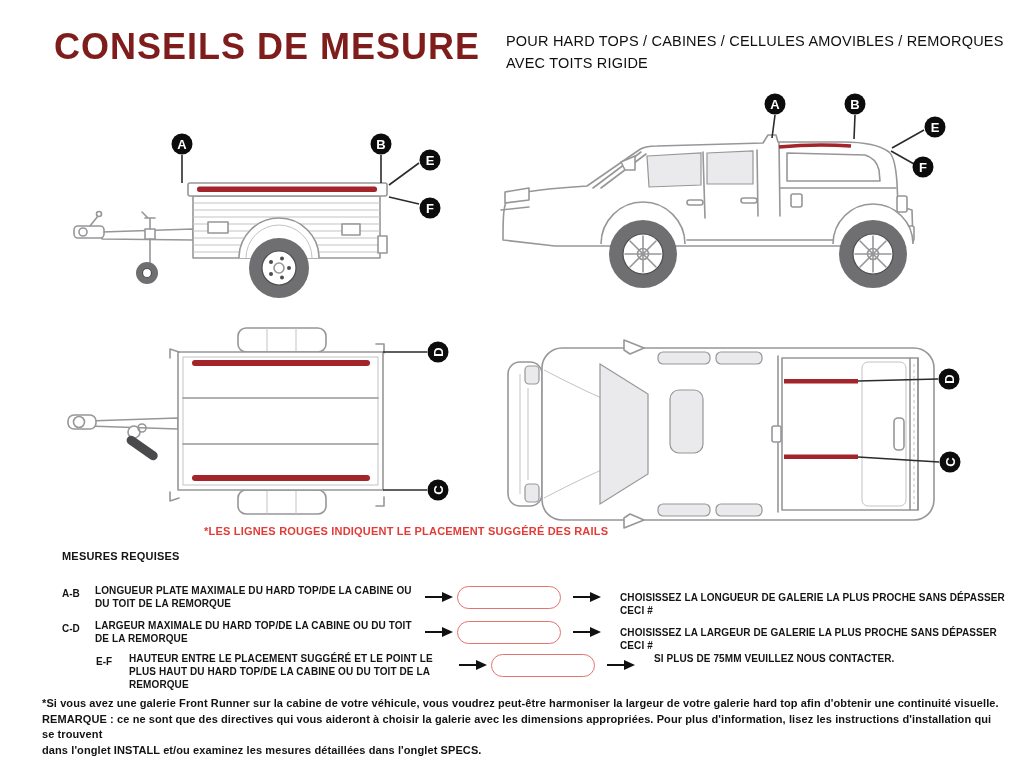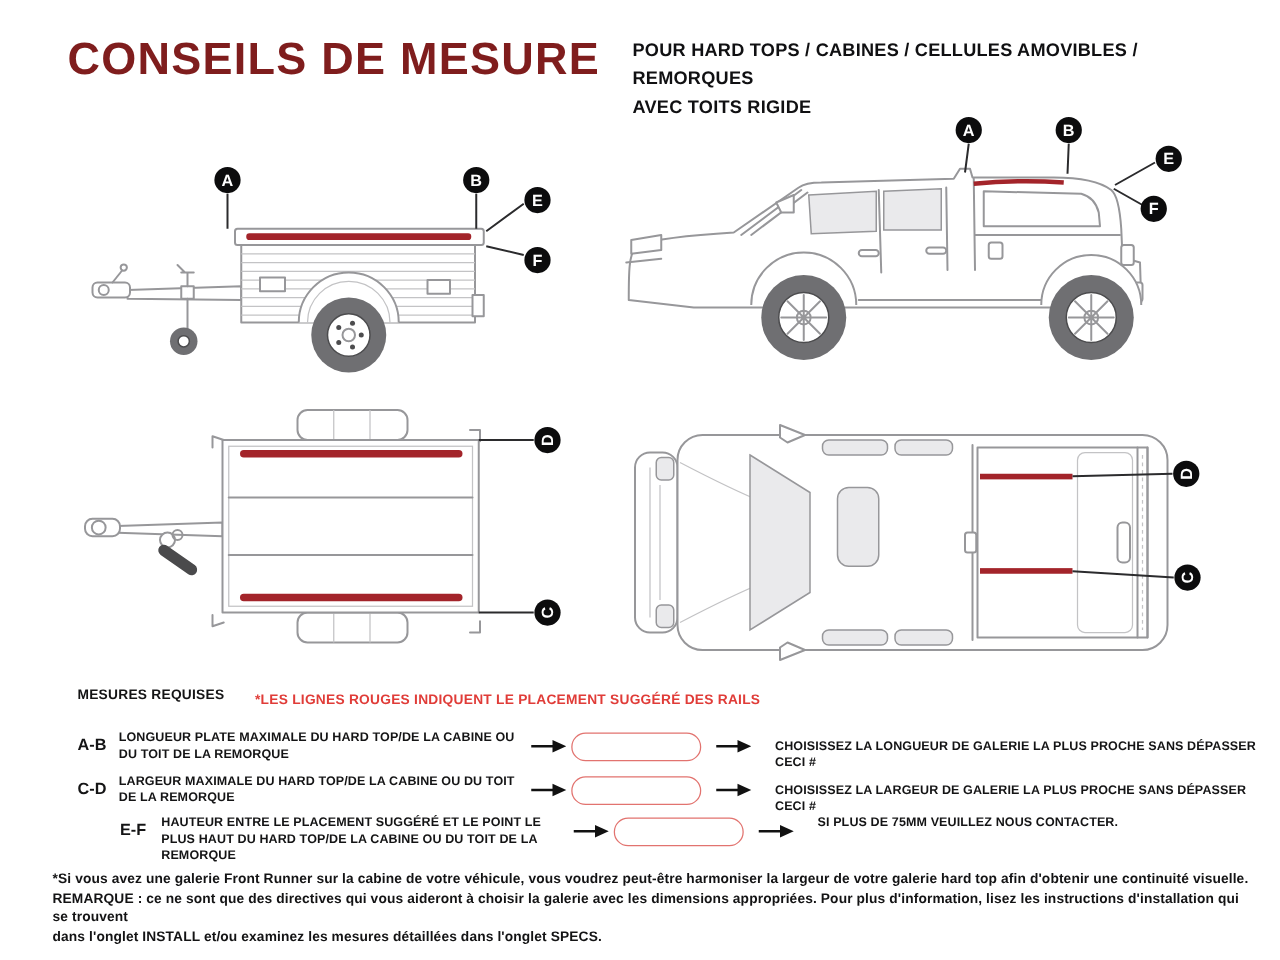--- a/index.html
+++ b/index.html
@@ -1,38 +1,38 @@
 <!DOCTYPE html>
 <html><head>
 <meta charset="utf-8">
 <style>
   html,body{margin:0;padding:0;}
   body{width:1024px;height:768px;position:relative;background:#ffffff;
        font-family:"Liberation Sans", sans-serif;color:#141415;overflow:hidden;}
   .abs{position:absolute;}
   
   .title{left:54px;top:26px;font-size:36px;font-weight:800;letter-spacing:1px;color:#7f1d1d;}
-  .subtitle{left:506px;top:30px;font-size:14.5px;font-weight:700;color:#101012;line-height:1.55;letter-spacing:.2px;width:500px;}
+  .subtitle{left:506px;top:30px;font-size:14.5px;font-weight:400;color:#101012;line-height:1.55;letter-spacing:.2px;width:500px;}
   
   svg{display:block;}
   .art{stroke:#97979a;fill:none;stroke-width:1.6;stroke-linejoin:round;stroke-linecap:round;}
   .artf{stroke:#97979a;fill:#ffffff;stroke-width:1.6;stroke-linejoin:round;}
   .lite{stroke:#c3c3c5;stroke-width:1;fill:none;}
   .glass{fill:#eaeaec;stroke:#97979a;stroke-width:1.2;}
   .wheel{fill:#6f6f72;stroke:none;}
   .rim{fill:#ffffff;stroke:#4c4c4e;stroke-width:1.2;}
   .rail{fill:#a3242a;stroke:none;}
   .leader{stroke:#2b2b2d;stroke-width:1.6;fill:none;}
   .lblc{fill:#0c0c0d;}
   .lblt{fill:#ffffff;font-size:13px;font-weight:800;text-anchor:middle;font-family:"Liberation Sans",sans-serif;}
   
   .mheading{left:62px;top:550px;font-size:11px;font-weight:800;letter-spacing:.2px;}
-  .mnote{left:180px;top:554px;font-size:11px;font-weight:800;letter-spacing:.2px;color:#e03c38;padding-left:24px;}
+  .mnote{left:180px;top:525px;font-size:11px;font-weight:800;letter-spacing:.2px;color:#e03c38;padding-left:24px;}
   .m-row{position:absolute;left:0;width:1024px;height:30px;}
-  .rid{position:absolute;left:62px;top:4px;font-size:13px;font-weight:800;}
+  .rid{position:absolute;left:62px;top:4px;font-size:10px;font-weight:800;}
   .rdesc{position:absolute;left:95px;top:0;width:332px;font-size:10px;font-weight:800;line-height:13px;letter-spacing:.1px;}
   .arr1{position:absolute;left:424px;top:7px;}
   .arr2{position:absolute;left:572px;top:7px;}
   .pill{position:absolute;left:457px;top:2px;width:102px;height:21px;border:1.5px solid #e2736f;border-radius:12px;background:#fff;}
   .rinstr{position:absolute;left:620px;top:7px;width:402px;font-size:10px;font-weight:800;line-height:13px;letter-spacing:.1px;}
   .rinstr.two{top:0;}
   .arrow-svg line{stroke:#111;stroke-width:2;}
   .arrow-svg polygon{fill:#111;}
   
   .footnote{left:42px;top:696px;width:960px;font-size:11px;font-weight:700;line-height:15.5px;color:#131314;letter-spacing:.1px;}

